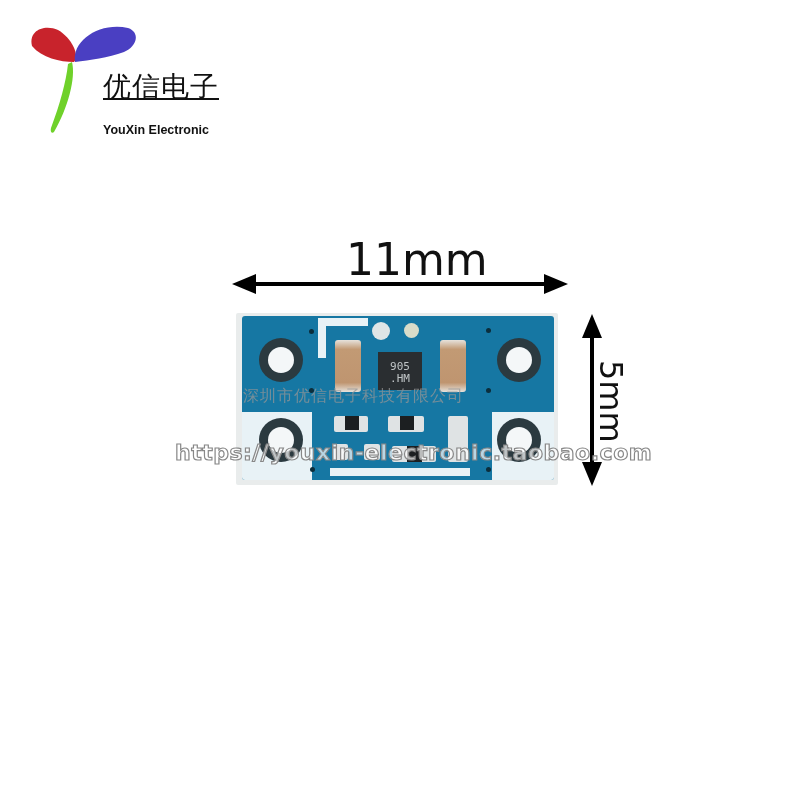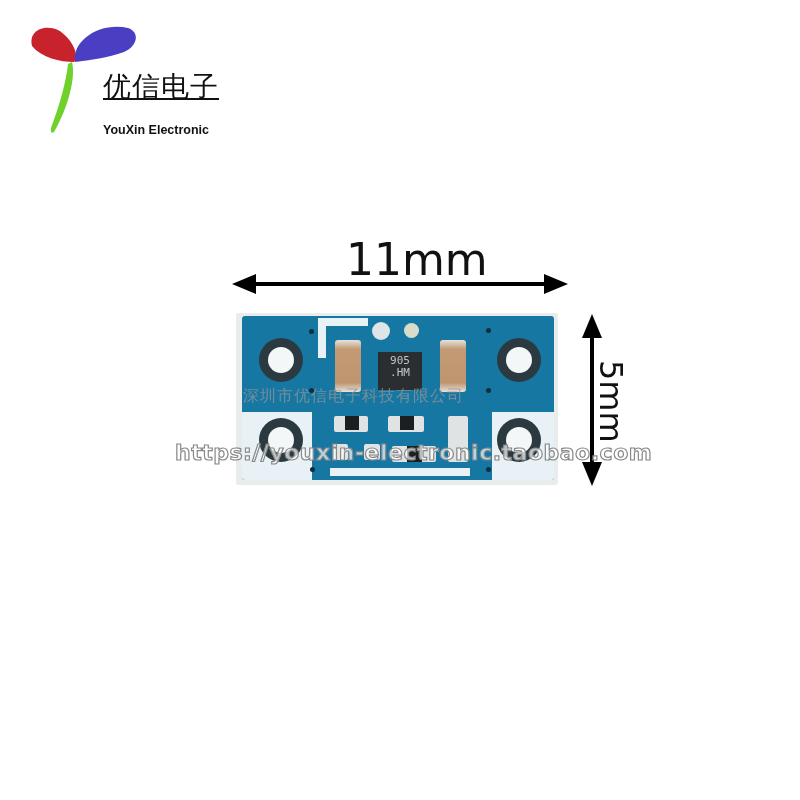--- a/index.html
+++ b/index.html
@@ -12,21 +12,21 @@
   
   .dim-w { left:346px; top:234px; font-size:44px; color:#111; }
   .dim-h { left:590px; top:360px; font-size:32px; color:#111; transform-origin:left top; transform:rotate(90deg) translate(0,-40px); white-space:nowrap; }
   
   .board { left:236px; top:313px; width:322px; height:172px; background:#e9ecec; border-radius:2px; }
   .pcb { left:242px; top:316px; width:312px; height:164px; background:#1677a3; border-radius:3px; }
   .silk { background:#e8f2f6; }
   .hole { width:44px; height:44px; border-radius:50%; background:#2b3a40; }
   .hole::after { content:""; position:absolute; left:9px; top:9px; width:26px; height:26px; border-radius:50%; background:#f4f7f8; }
   .cap { background:linear-gradient(#e6e2dc, #c29a74 18%, #bf9570 82%, #e6e2dc); border-radius:3px; }
-  .ic { background:#2a2e31; color:#bfc4c6; font-family:"DejaVu Sans Mono", monospace; font-size:11px; line-height:12px; text-align:center; padding-top:3px; box-sizing:border-box; }
+  .ic { background:#2a2e31; color:#bfc4c6; font-family:"DejaVu Sans Mono", monospace; font-size:11px; line-height:12px; text-align:center; padding-top:9px; box-sizing:border-box; }
   .smd { background:#dfe3e4; border-radius:2px; }
   .smd-dark { background:#1c1f21; }
   .via { width:5px; height:5px; border-radius:50%; background:#0b2e3c; }
   .wm1 { left:243px; top:386px; font-size:16px; color:rgba(150,150,150,0.75); letter-spacing:1px; white-space:nowrap; font-family:"DejaVu Serif", serif; }
   .wm2 { left:175px; top:440px; font-size:22px; color:rgba(255,255,255,0.7); -webkit-text-stroke:1.2px #888; white-space:nowrap; font-family:"DejaVu Sans", sans-serif; font-weight:bold; letter-spacing:0.5px; }
 </style>
 </head>
 <body>
 
 <div class="abs logo">

